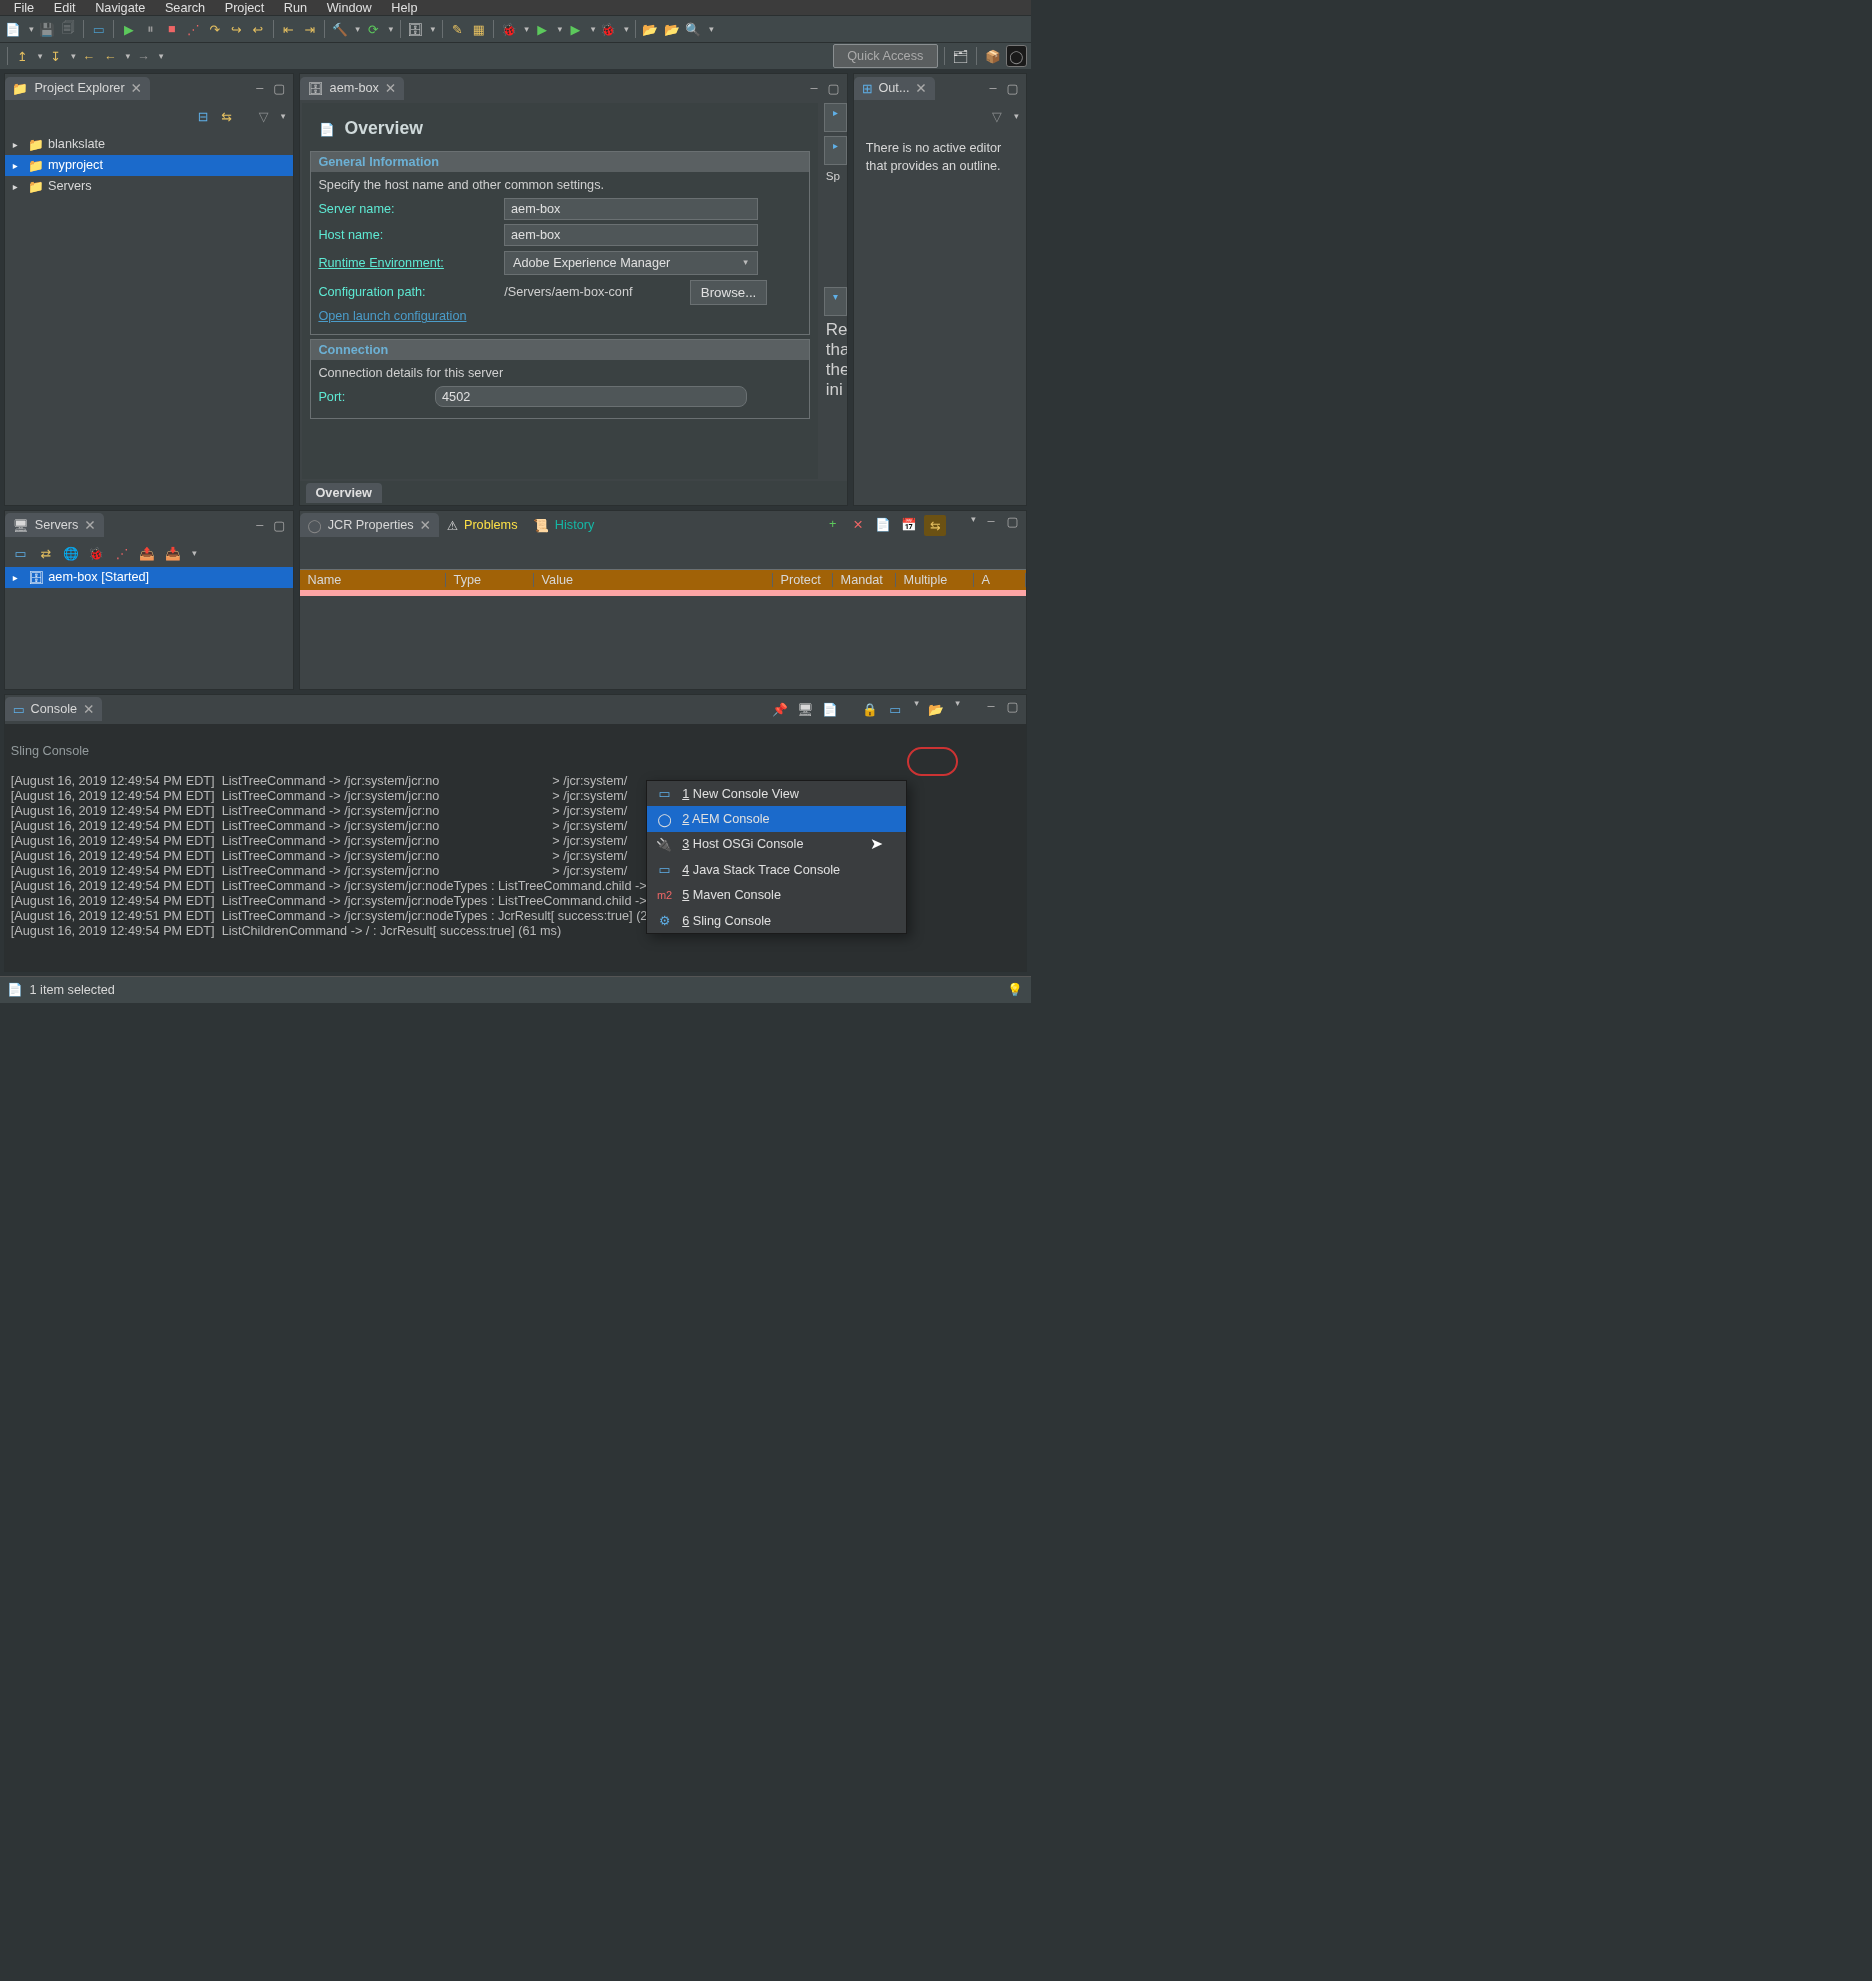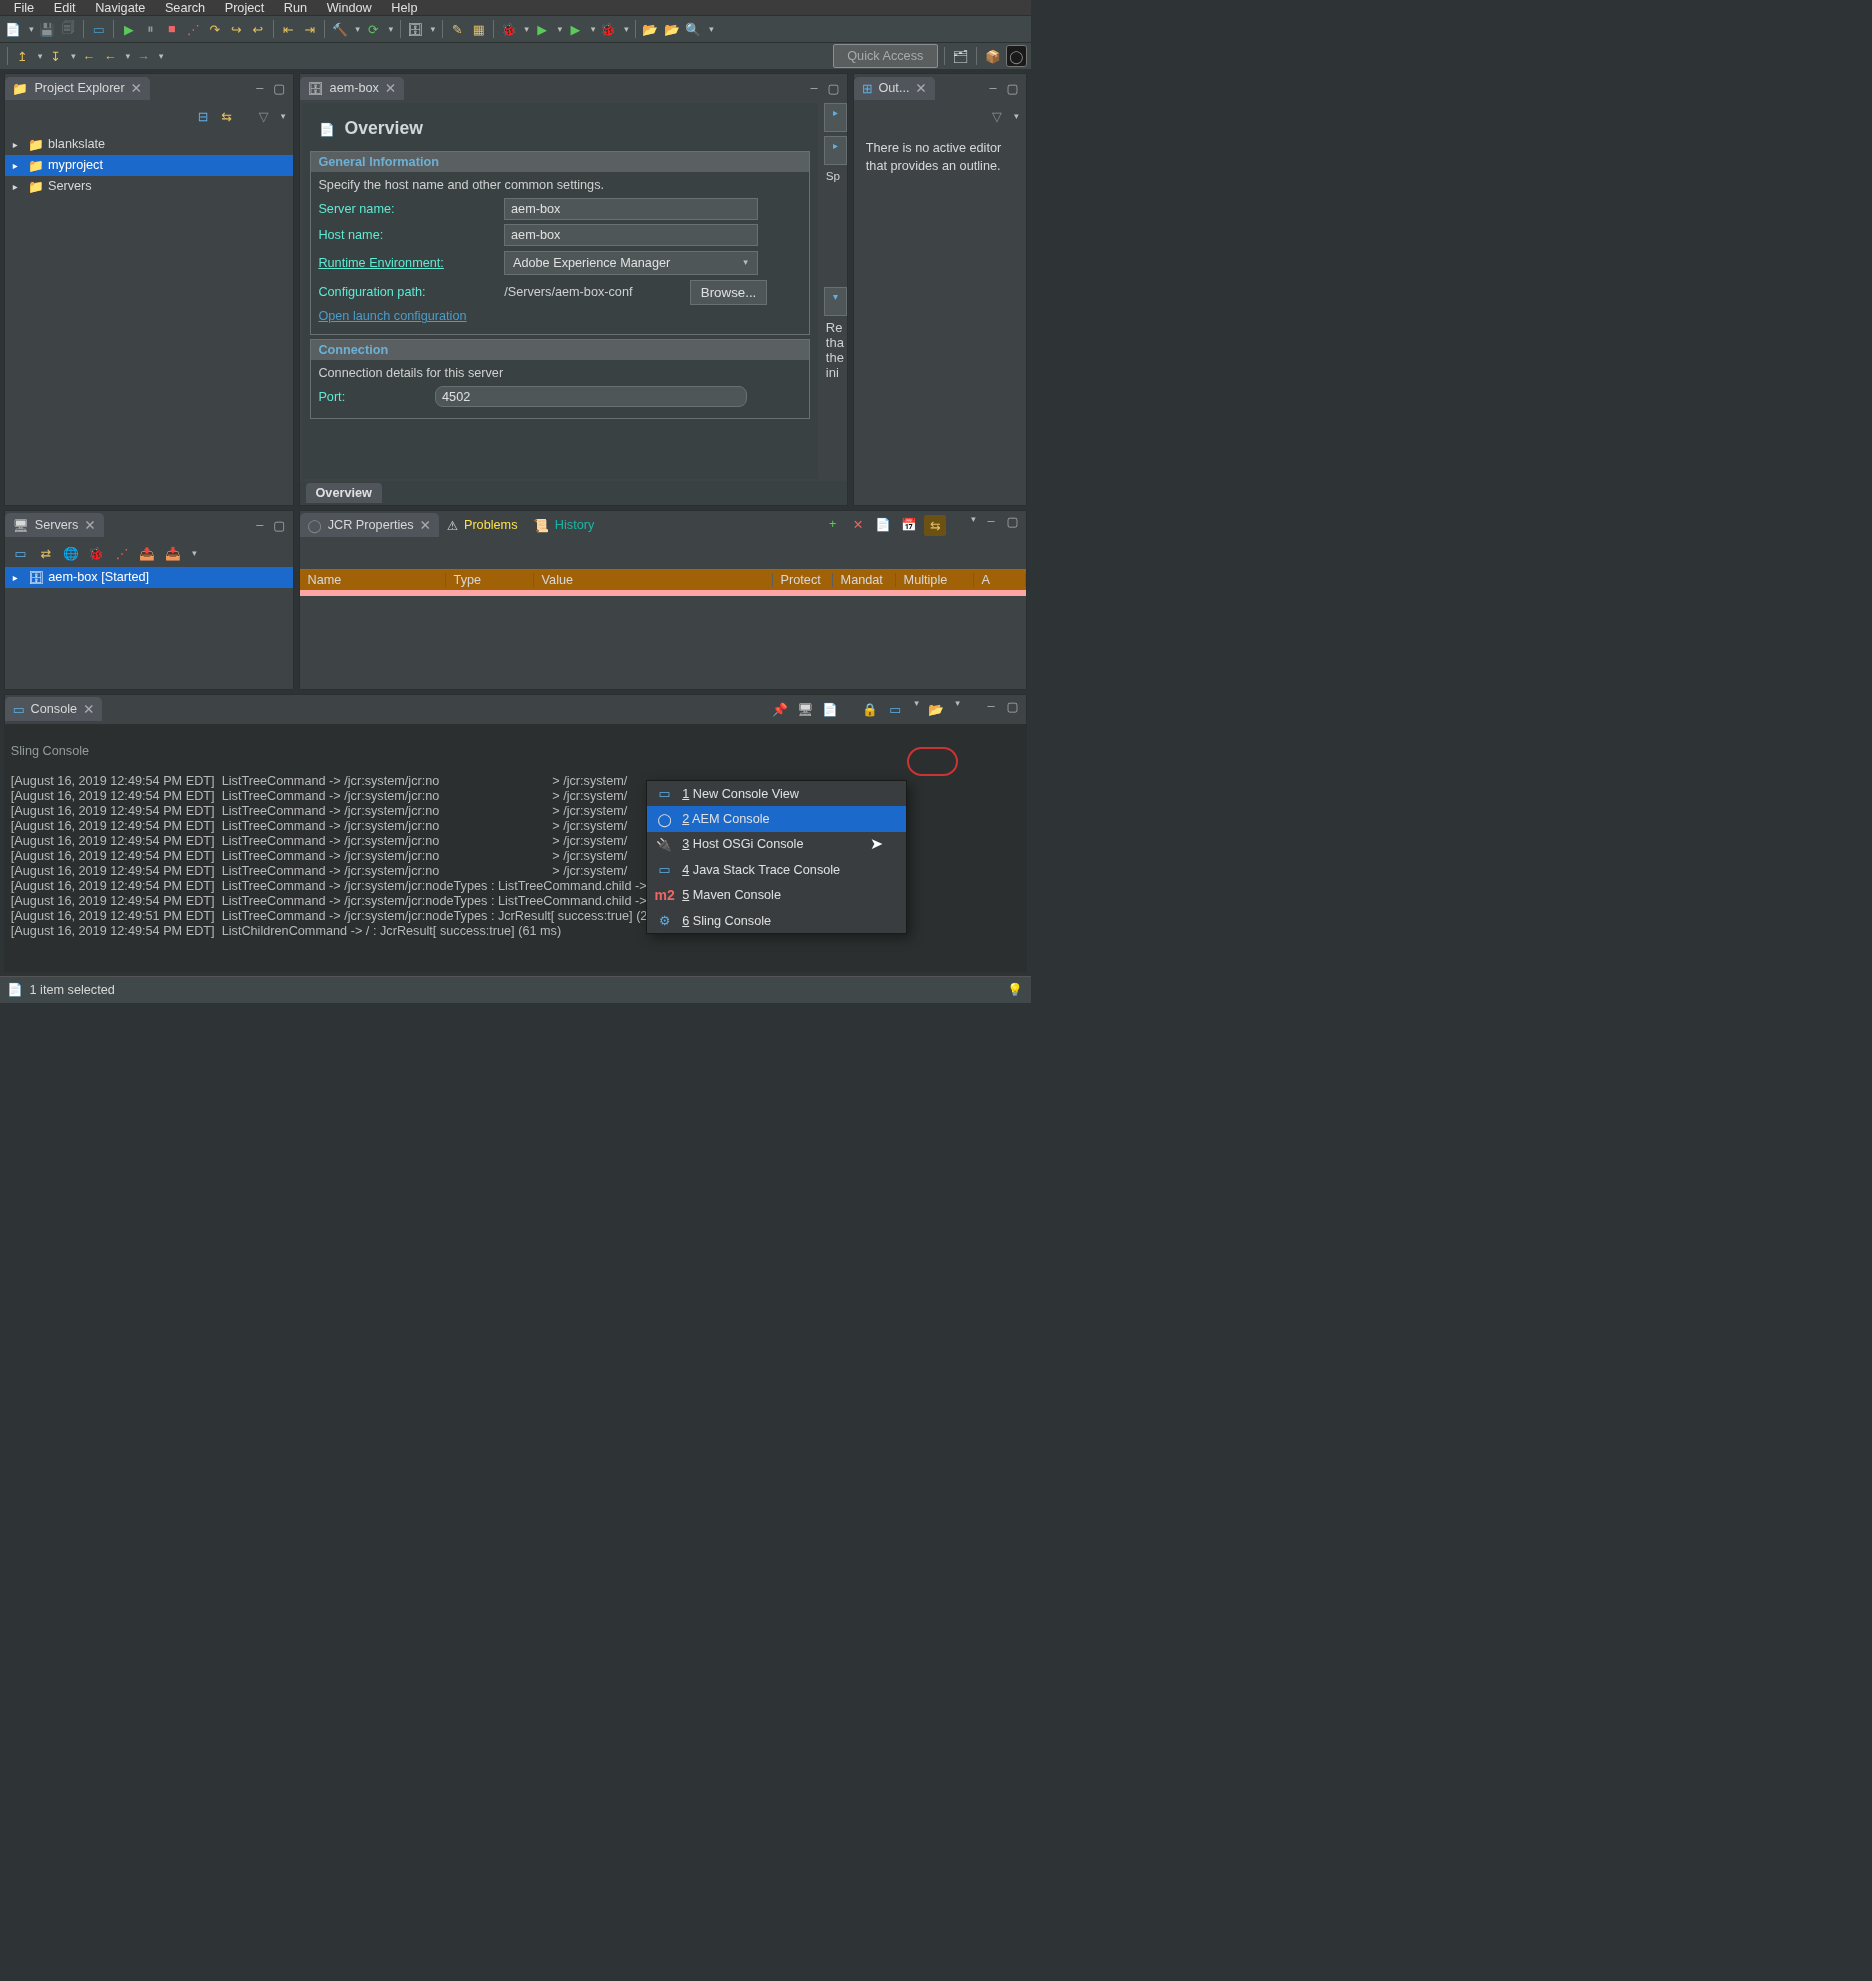--- a/index.html
+++ b/index.html
@@ -258,21 +258,21 @@
             <input class="text-input" style="max-width: 312px; border-radius: 8px;" value="4502">
           </div>
         </div>
       </div>
       <div class="side-pad">
         <div class="side-block" style="height:29px">▸</div>
         <div class="side-block" style="height:29px">▸</div>
         <div style="color:#d0d0d0;font-size:11.7px;padding-left:2px">Sp</div>
         <div style="height:98px"></div>
         <div class="side-block" style="height:29px">▾</div>
-        <div style="color:#d0d0d0;font-size:13px;padding-left:2px;white-space:pre-line">Re
+        <div style="color:#d0d0d0;font-size:17px;padding-left:2px;white-space:pre-line">Re
 tha
 the
 ini</div>
       </div>
     </div>
     <div class="editor-bottom-tabs">
       <div class="editor-tab">Overview</div>
     </div>
   </div>
 
@@ -427,21 +427,21 @@
   </div>
   <div class="ctx-item">
     <span class="ctx-icon">🔌</span>
     <span><span class="ctx-key">3</span> <span>Host OSGi Console</span></span>
   </div>
   <div class="ctx-item">
     <span class="ctx-icon" style="color:#5fb0e8">▭</span>
     <span><span class="ctx-key">4</span> <span>Java Stack Trace Console</span></span>
   </div>
   <div class="ctx-item">
-    <span class="ctx-icon" style="color:#e66;font-size:14px;font-weight:bold">m2</span>
+    <span class="ctx-icon" style="color:#e66;font-size:11px;font-weight:normal">m2</span>
     <span><span class="ctx-key">5</span> <span>Maven Console</span></span>
   </div>
   <div class="ctx-item">
     <span class="ctx-icon" style="color:#5fb0e8">⚙</span>
     <span><span class="ctx-key">6</span> <span>Sling Console</span></span>
   </div>
 </div>
 
 <div class="red-circle"></div>
 <div class="cursor-arrow">➤</div>

